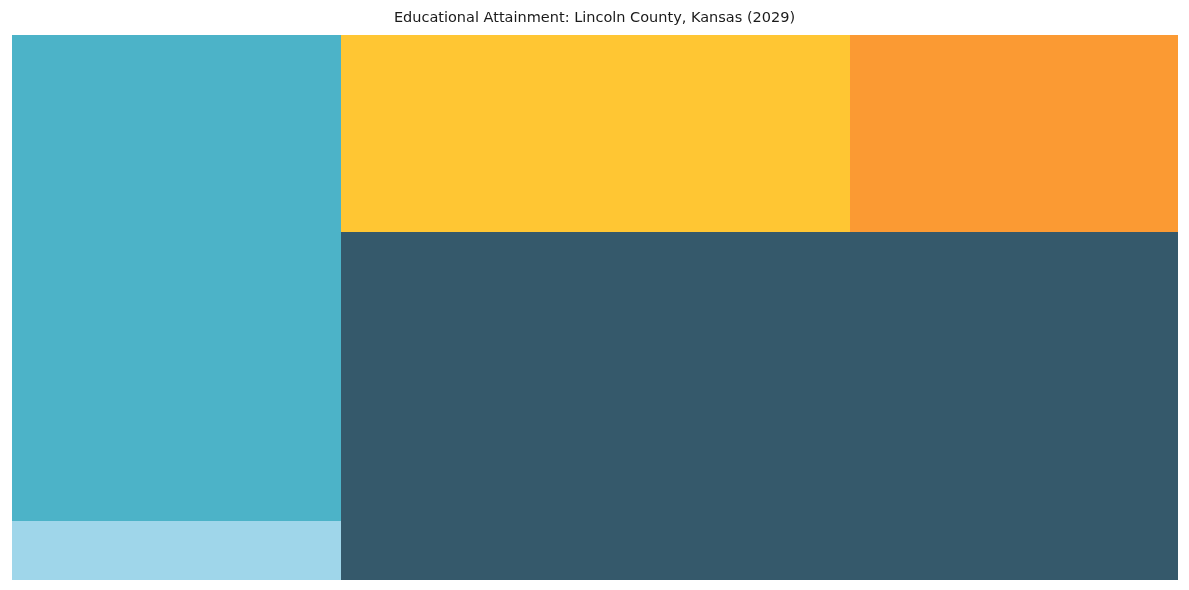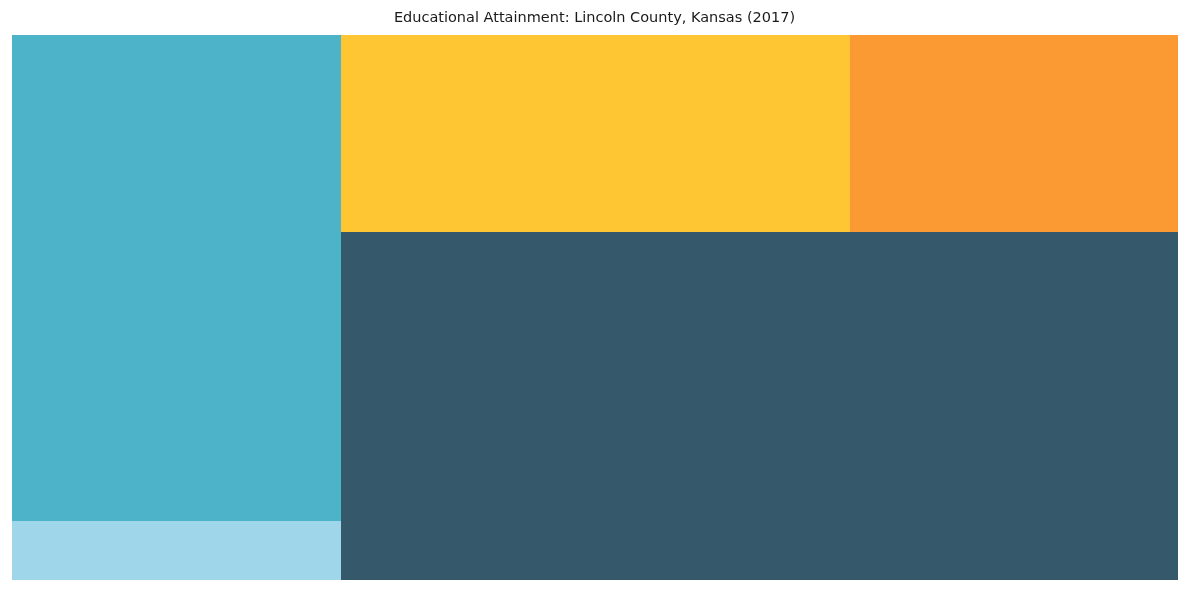--- a/index.html
+++ b/index.html
@@ -41,21 +41,21 @@
     position: absolute;
     box-sizing: border-box;
     overflow: hidden;
   }
 </style>
 </head>
 <body>
 
 <div id="chart-root">
 
-  <div id="chart-title">Educational Attainment: Lincoln County, Kansas (2017)</div>
+  <div id="chart-title">Educational Attainment: Lincoln County, Kansas (2029)</div>
 
   <div id="plot-area">
     <div class="tile" style="left:0%; top:0%; width:28.2%; height:89.2%; background:#4cb3c8;">
       
     </div>
     <div class="tile" style="left:0%; top:89.2%; width:28.2%; height:10.8%; background:#9fd6ea;">
       
     </div>
     <div class="tile" style="left:28.2%; top:0%; width:43.7%; height:36.1%; background:#ffc633;">
       

